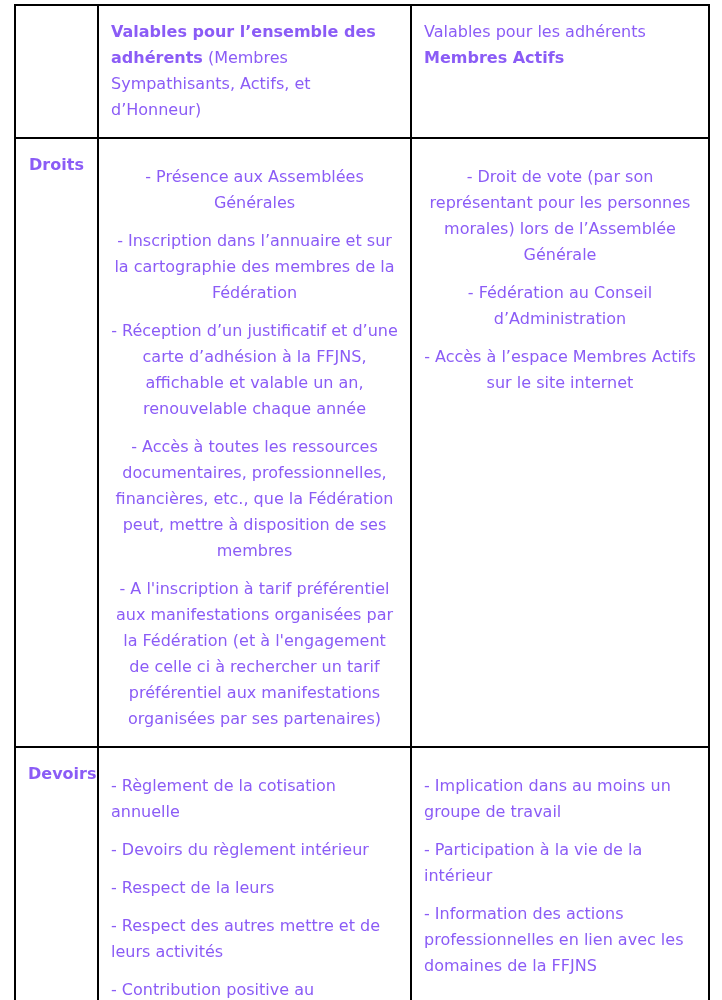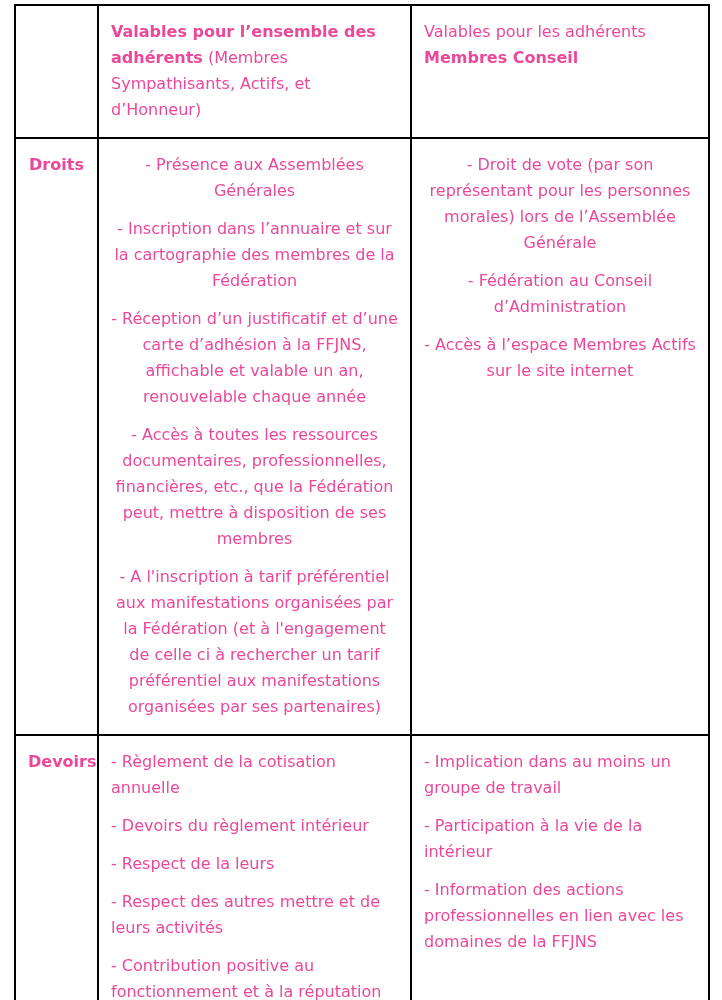--- a/index.html
+++ b/index.html
@@ -7,21 +7,21 @@
     padding: 0;
     background: #ffffff;
   }
   .page {
     width: 722px;
     height: 1000px;
     background: #ffffff;
     position: relative;
     overflow: hidden;
     font-family: "DejaVu Sans", "Liberation Sans", sans-serif;
-    color: #ec4899;
+    color: #8b5cf6;
   }
   table.membership-table {
     border-collapse: collapse;
     table-layout: fixed;
     width: 694px;
     margin: 4px 0 0 14px;
     font-size: 16px;
     line-height: 26px;
   }
   table.membership-table td {
@@ -36,21 +36,21 @@
 
   tr.r-header td { height: 123px; }
   tr.r-droits td { height: 573px; text-align: center; }
   tr.r-devoirs td { height: 290px; }
 
   td.label-cell {
     font-weight: bold;
     padding-left: 17px;
   }
   .cell-item {
-    margin: 0 0 12px 0;
+    margin: 12px 0 12px 0;
   }
   .cell-item:last-child {
     margin-bottom: 0;
   }
   .hdr-line { display: block; }
   strong { font-weight: bold; }
 </style>
 </head>
 <body>
 
@@ -60,21 +60,21 @@
       <col class="c-label">
       <col class="c-all">
       <col class="c-active">
     </colgroup>
     <tbody>
       <tr class="r-header">
         <td></td>
         <td><strong>Valables pour l’ensemble des adhérents</strong><span> (Membres Sympathisants, Actifs, et d’Honneur)</span></td>
         <td>
           <span class="hdr-line">Valables pour les adhérents</span>
-          <strong class="hdr-line">Membres Conseil</strong>
+          <strong class="hdr-line">Membres Actifs</strong>
         </td>
       </tr>
       <tr class="r-droits">
         <td class="label-cell">Droits</td>
         <td>
             <p class="cell-item">- Présence aux Assemblées Générales</p>
             <p class="cell-item">- Inscription dans l’annuaire et sur la cartographie des membres de la Fédération</p>
             <p class="cell-item">- Réception d’un justificatif et d’une carte d’adhésion à la FFJNS, affichable et valable un an, renouvelable chaque année</p>
             <p class="cell-item">- Accès à toutes les ressources documentaires, professionnelles, financières, etc., que la Fédération peut, mettre à disposition de ses membres</p>
             <p class="cell-item">- A l'inscription à tarif préférentiel aux manifestations organisées par la Fédération (et à l'engagement de celle ci à rechercher un tarif préférentiel aux manifestations organisées par ses partenaires)</p>

